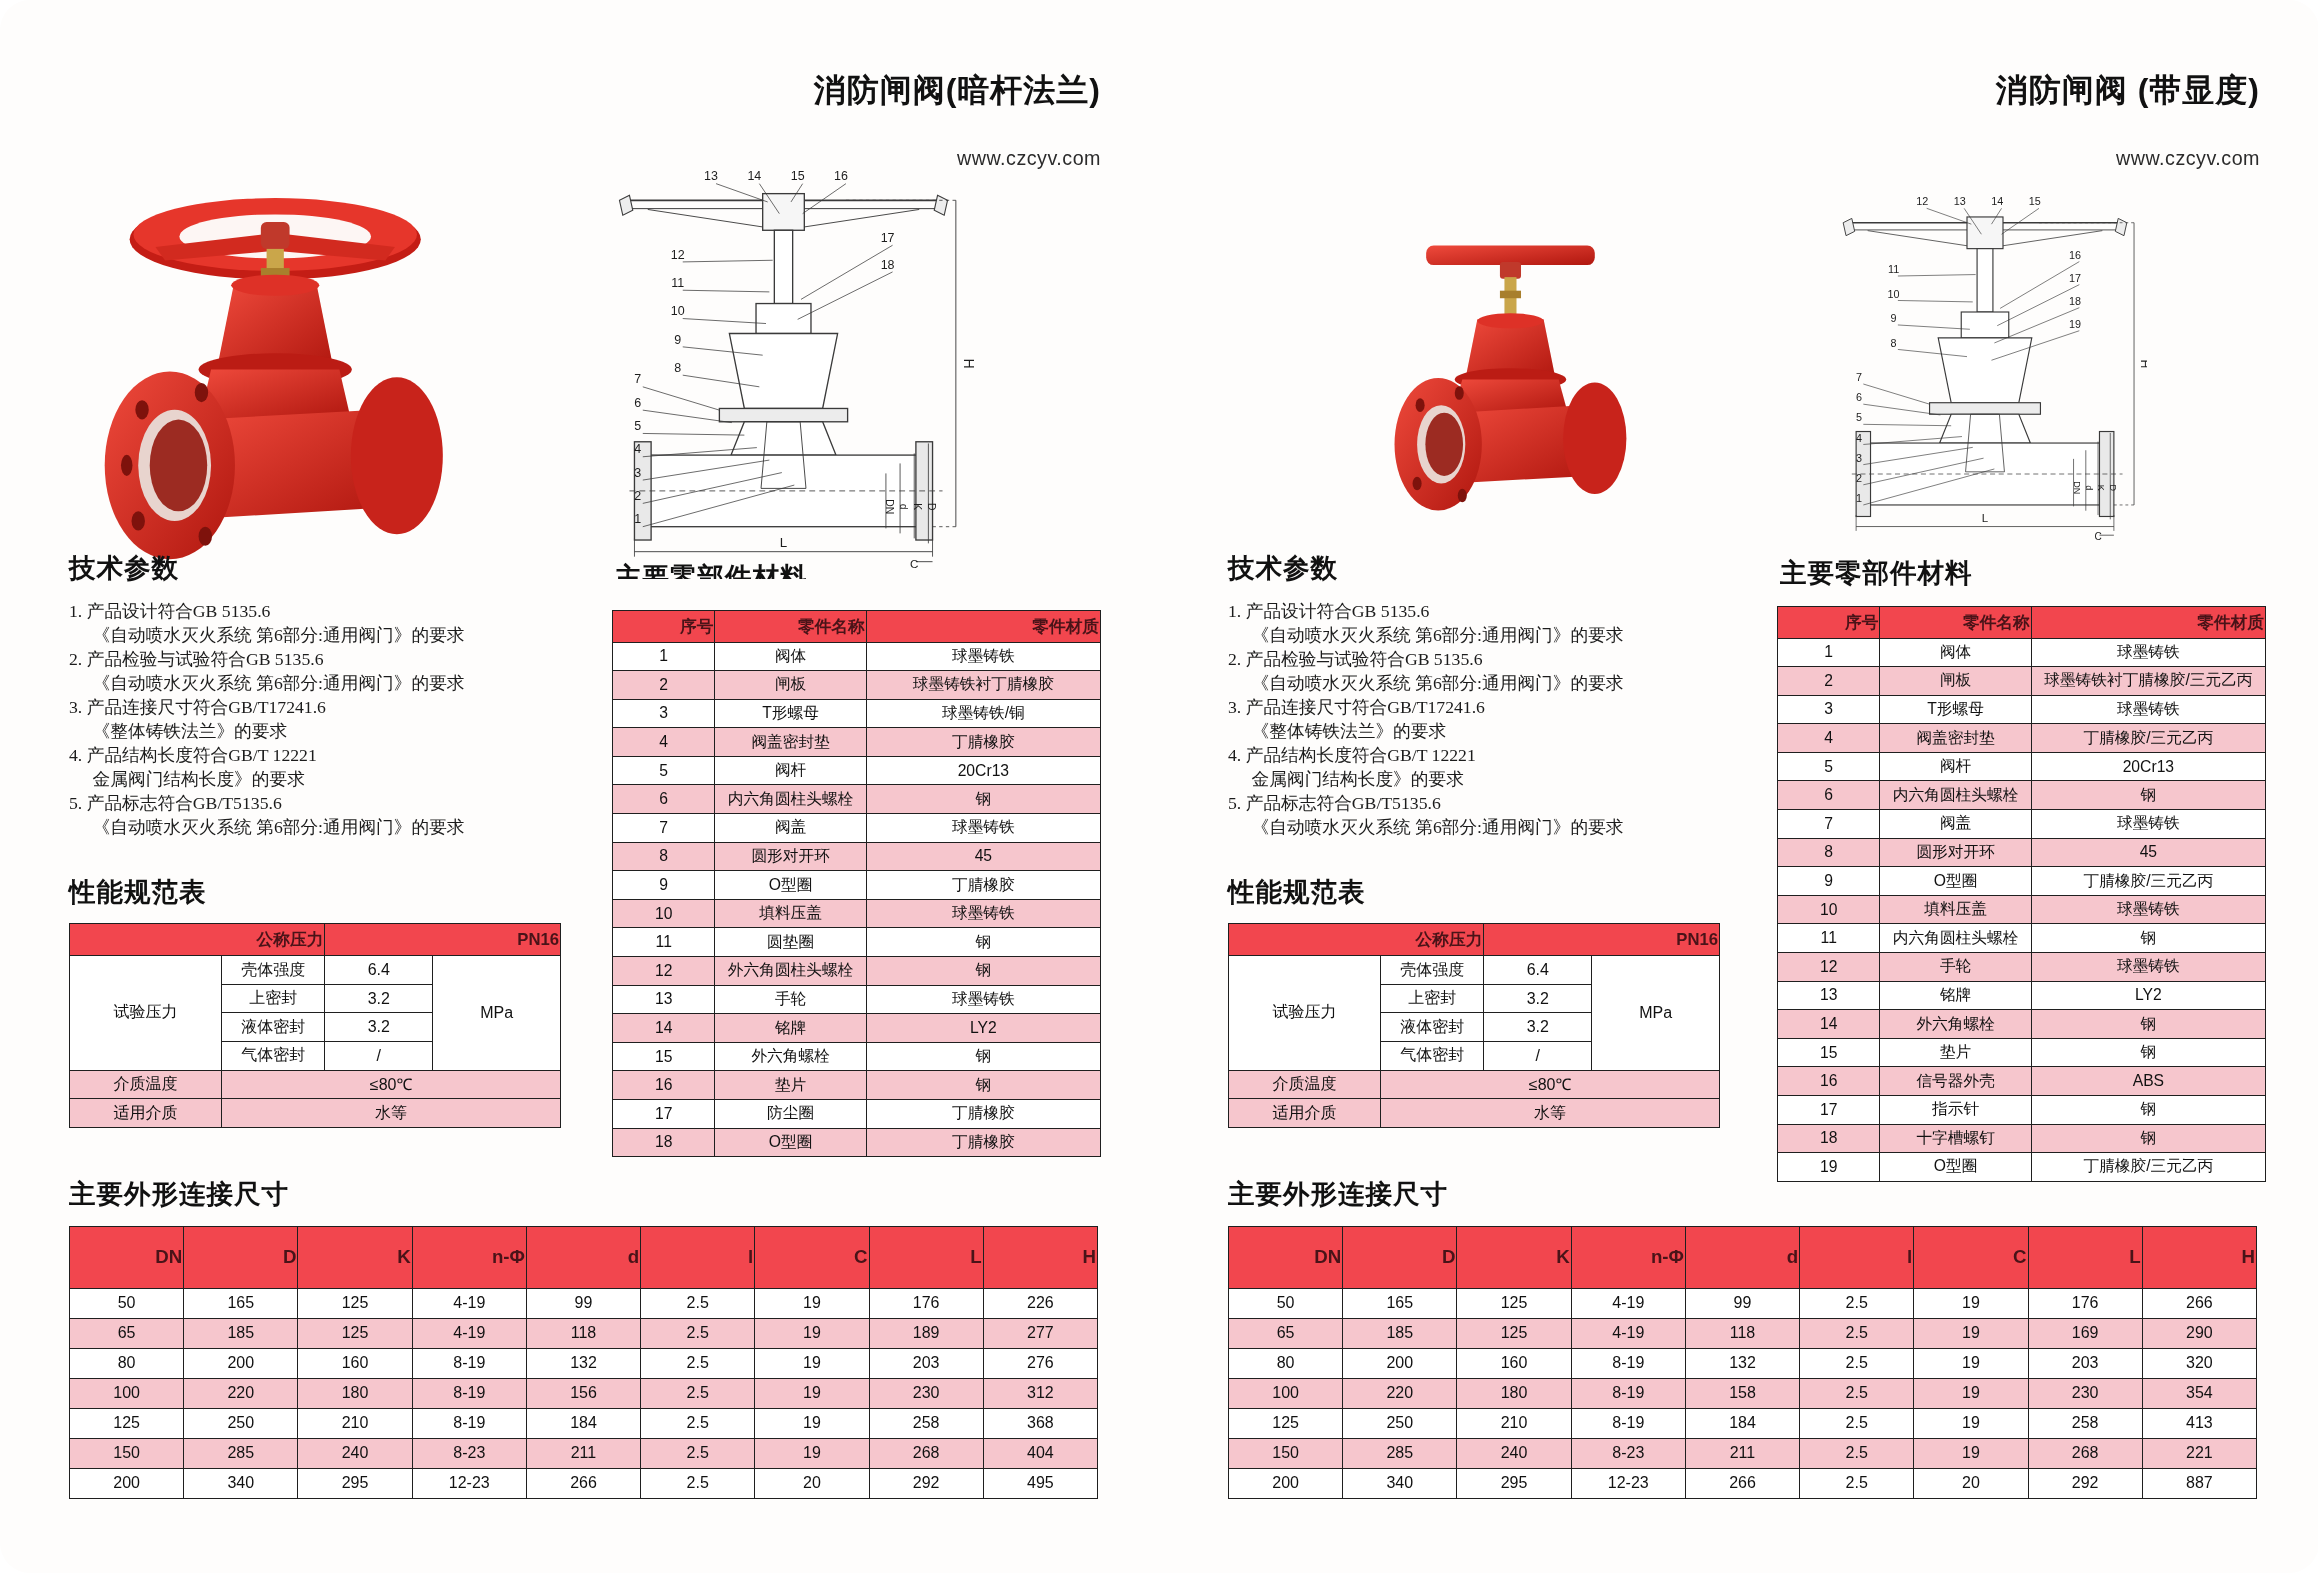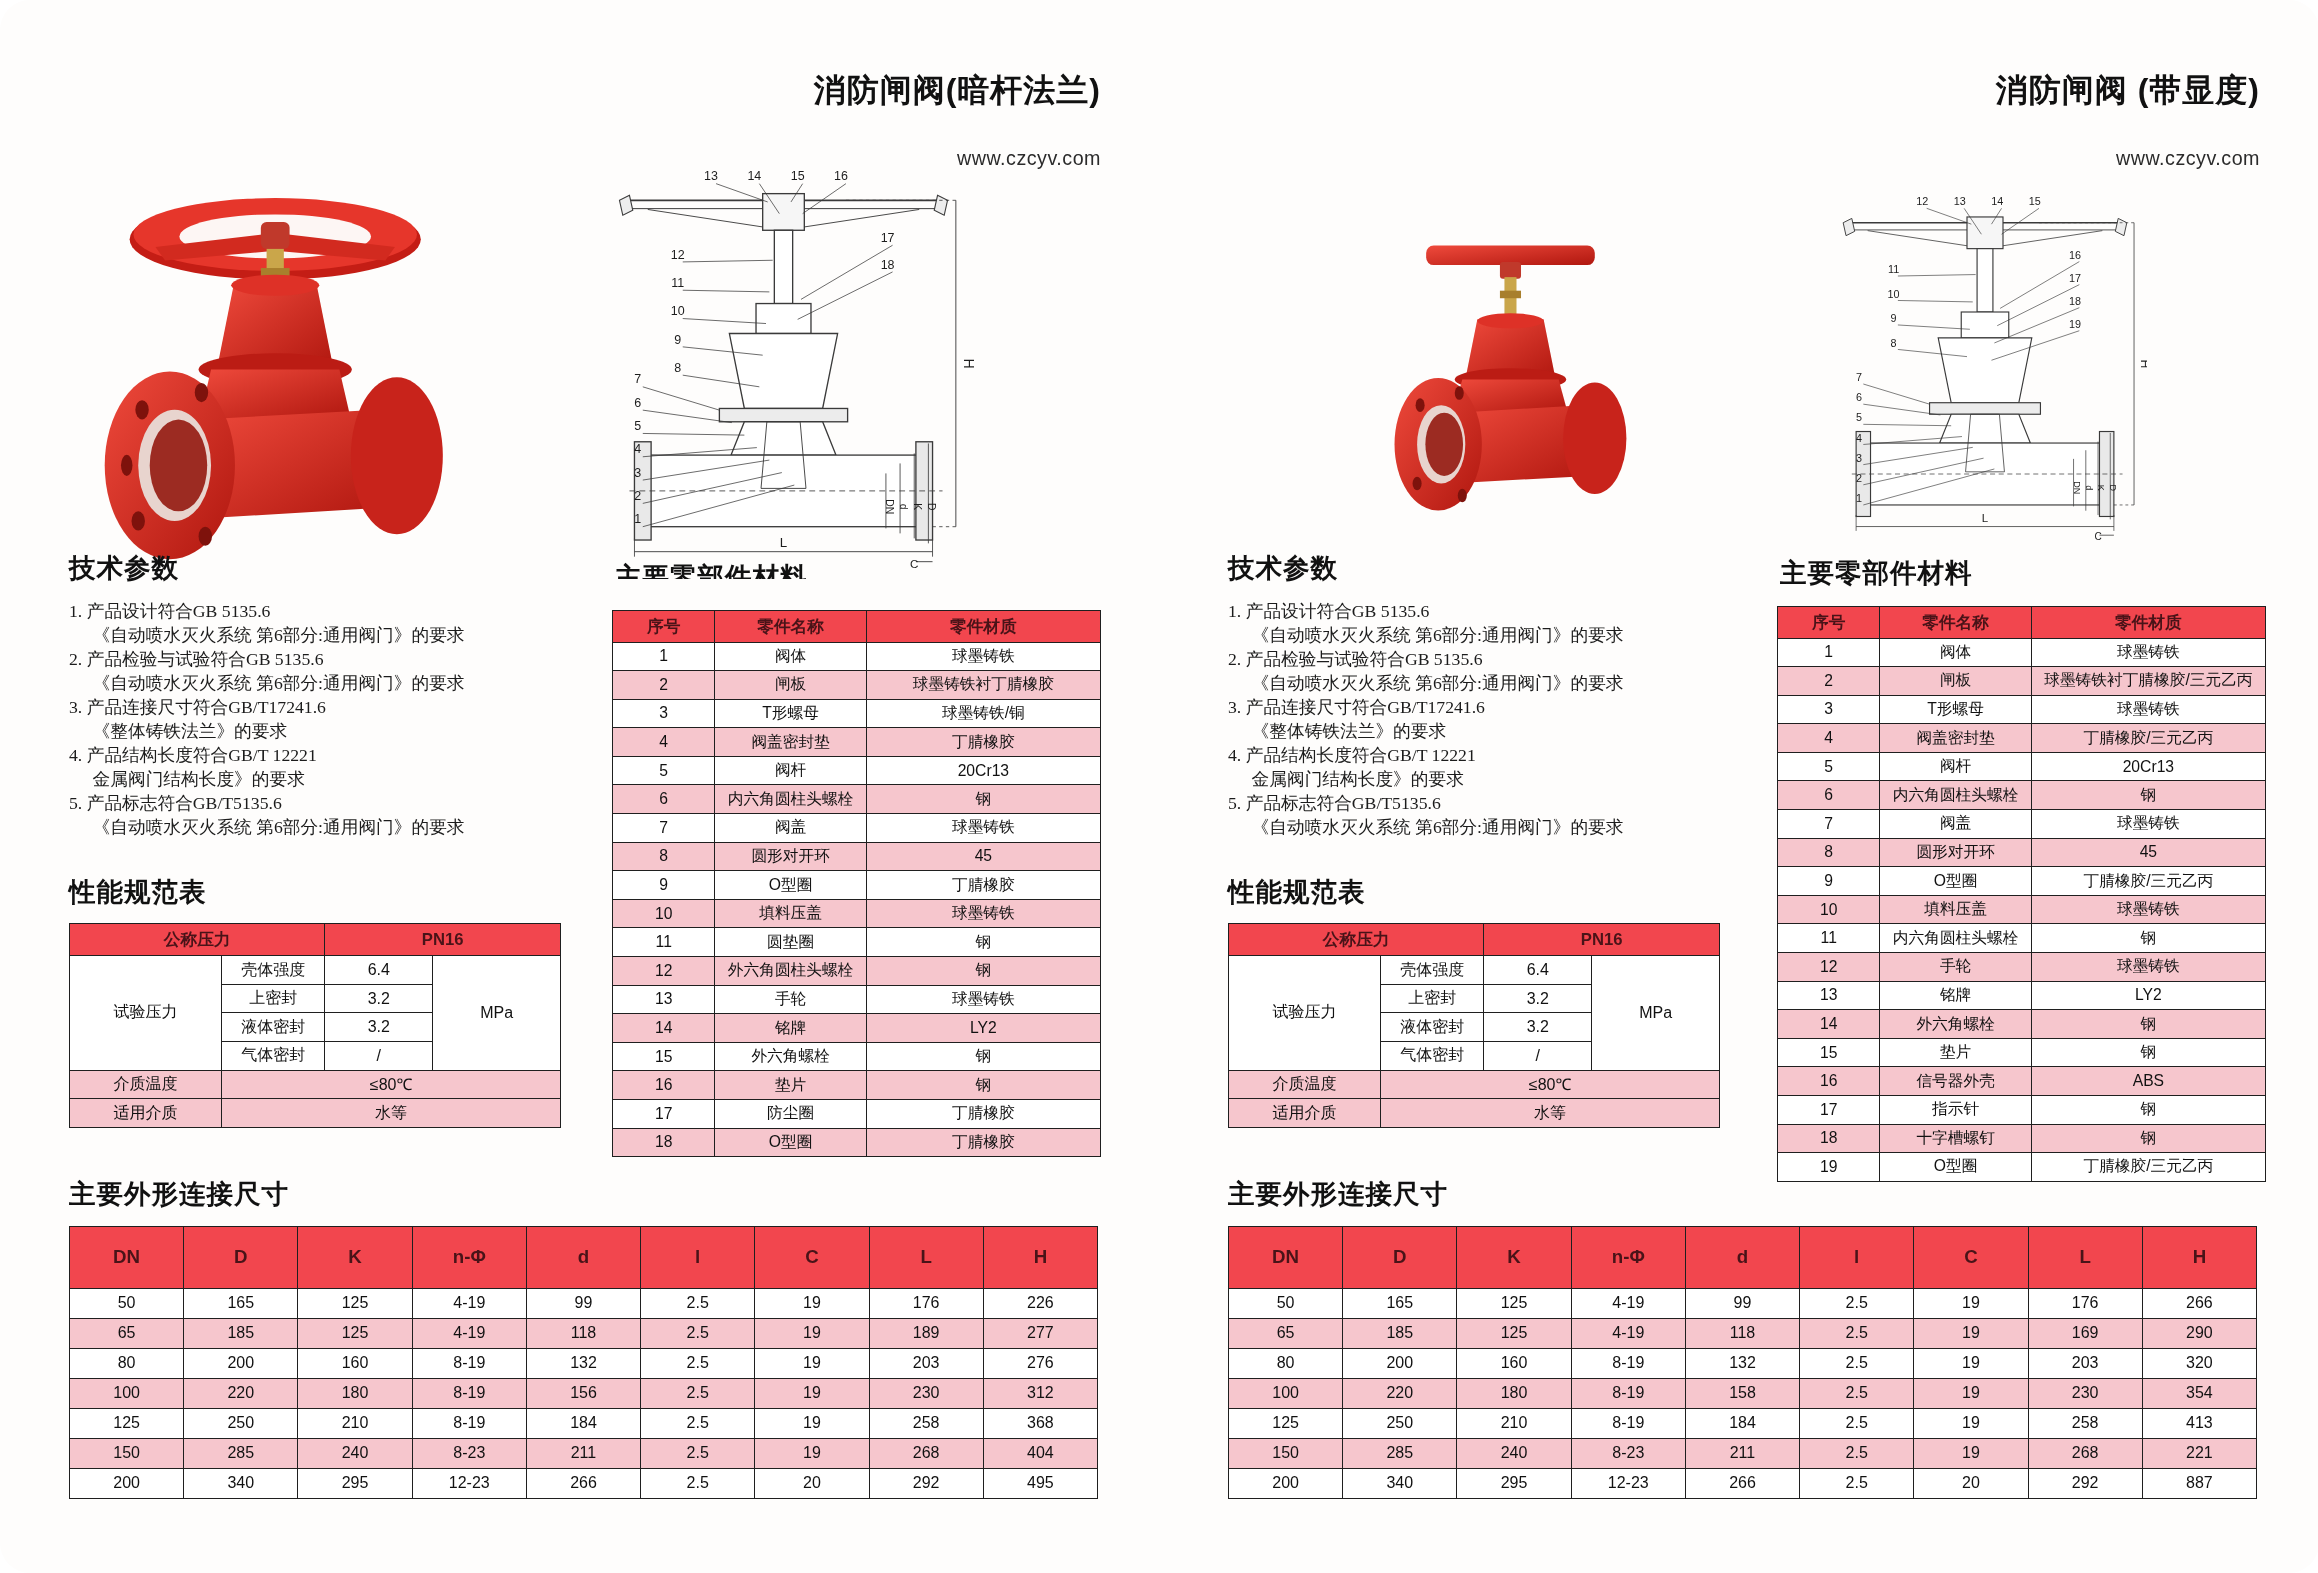--- a/index.html
+++ b/index.html
@@ -43,21 +43,21 @@
   .parts table{position:absolute;top:51px;left:0;}
 
   .perf{position:absolute;left:69px;top:874px;width:492px;}
   .perf table{margin-top:12.8px;}
 
   .dims{position:absolute;left:69px;top:1176px;width:1029px;}
   .dims table{margin-top:13.8px;}
 
   table{border-collapse:collapse;width:100%;table-layout:fixed;background:#fff;}
   th,td{border:1.5px solid var(--line);text-align:center;vertical-align:middle;overflow:hidden;}
-  th{background:var(--red);color:#491318;font-weight:bold;}
+  th{background:var(--red);color:#491318;font-weight:bold;text-align:right;}
   tr.alt td{background:var(--pink);}
   tr.pinkrow td{background:var(--pink);}
 
   .parts-table th{height:28.5px;font-size:16.7px;}
   .parts-table td{height:25.6px;font-size:15.7px;}
   .parts-table col.c1{width:21%;}
   .parts-table col.c2{width:31%;}
   .parts-table col.c3{width:48%;}
 
   .perf-table th{height:29.5px;font-size:16.7px;}

